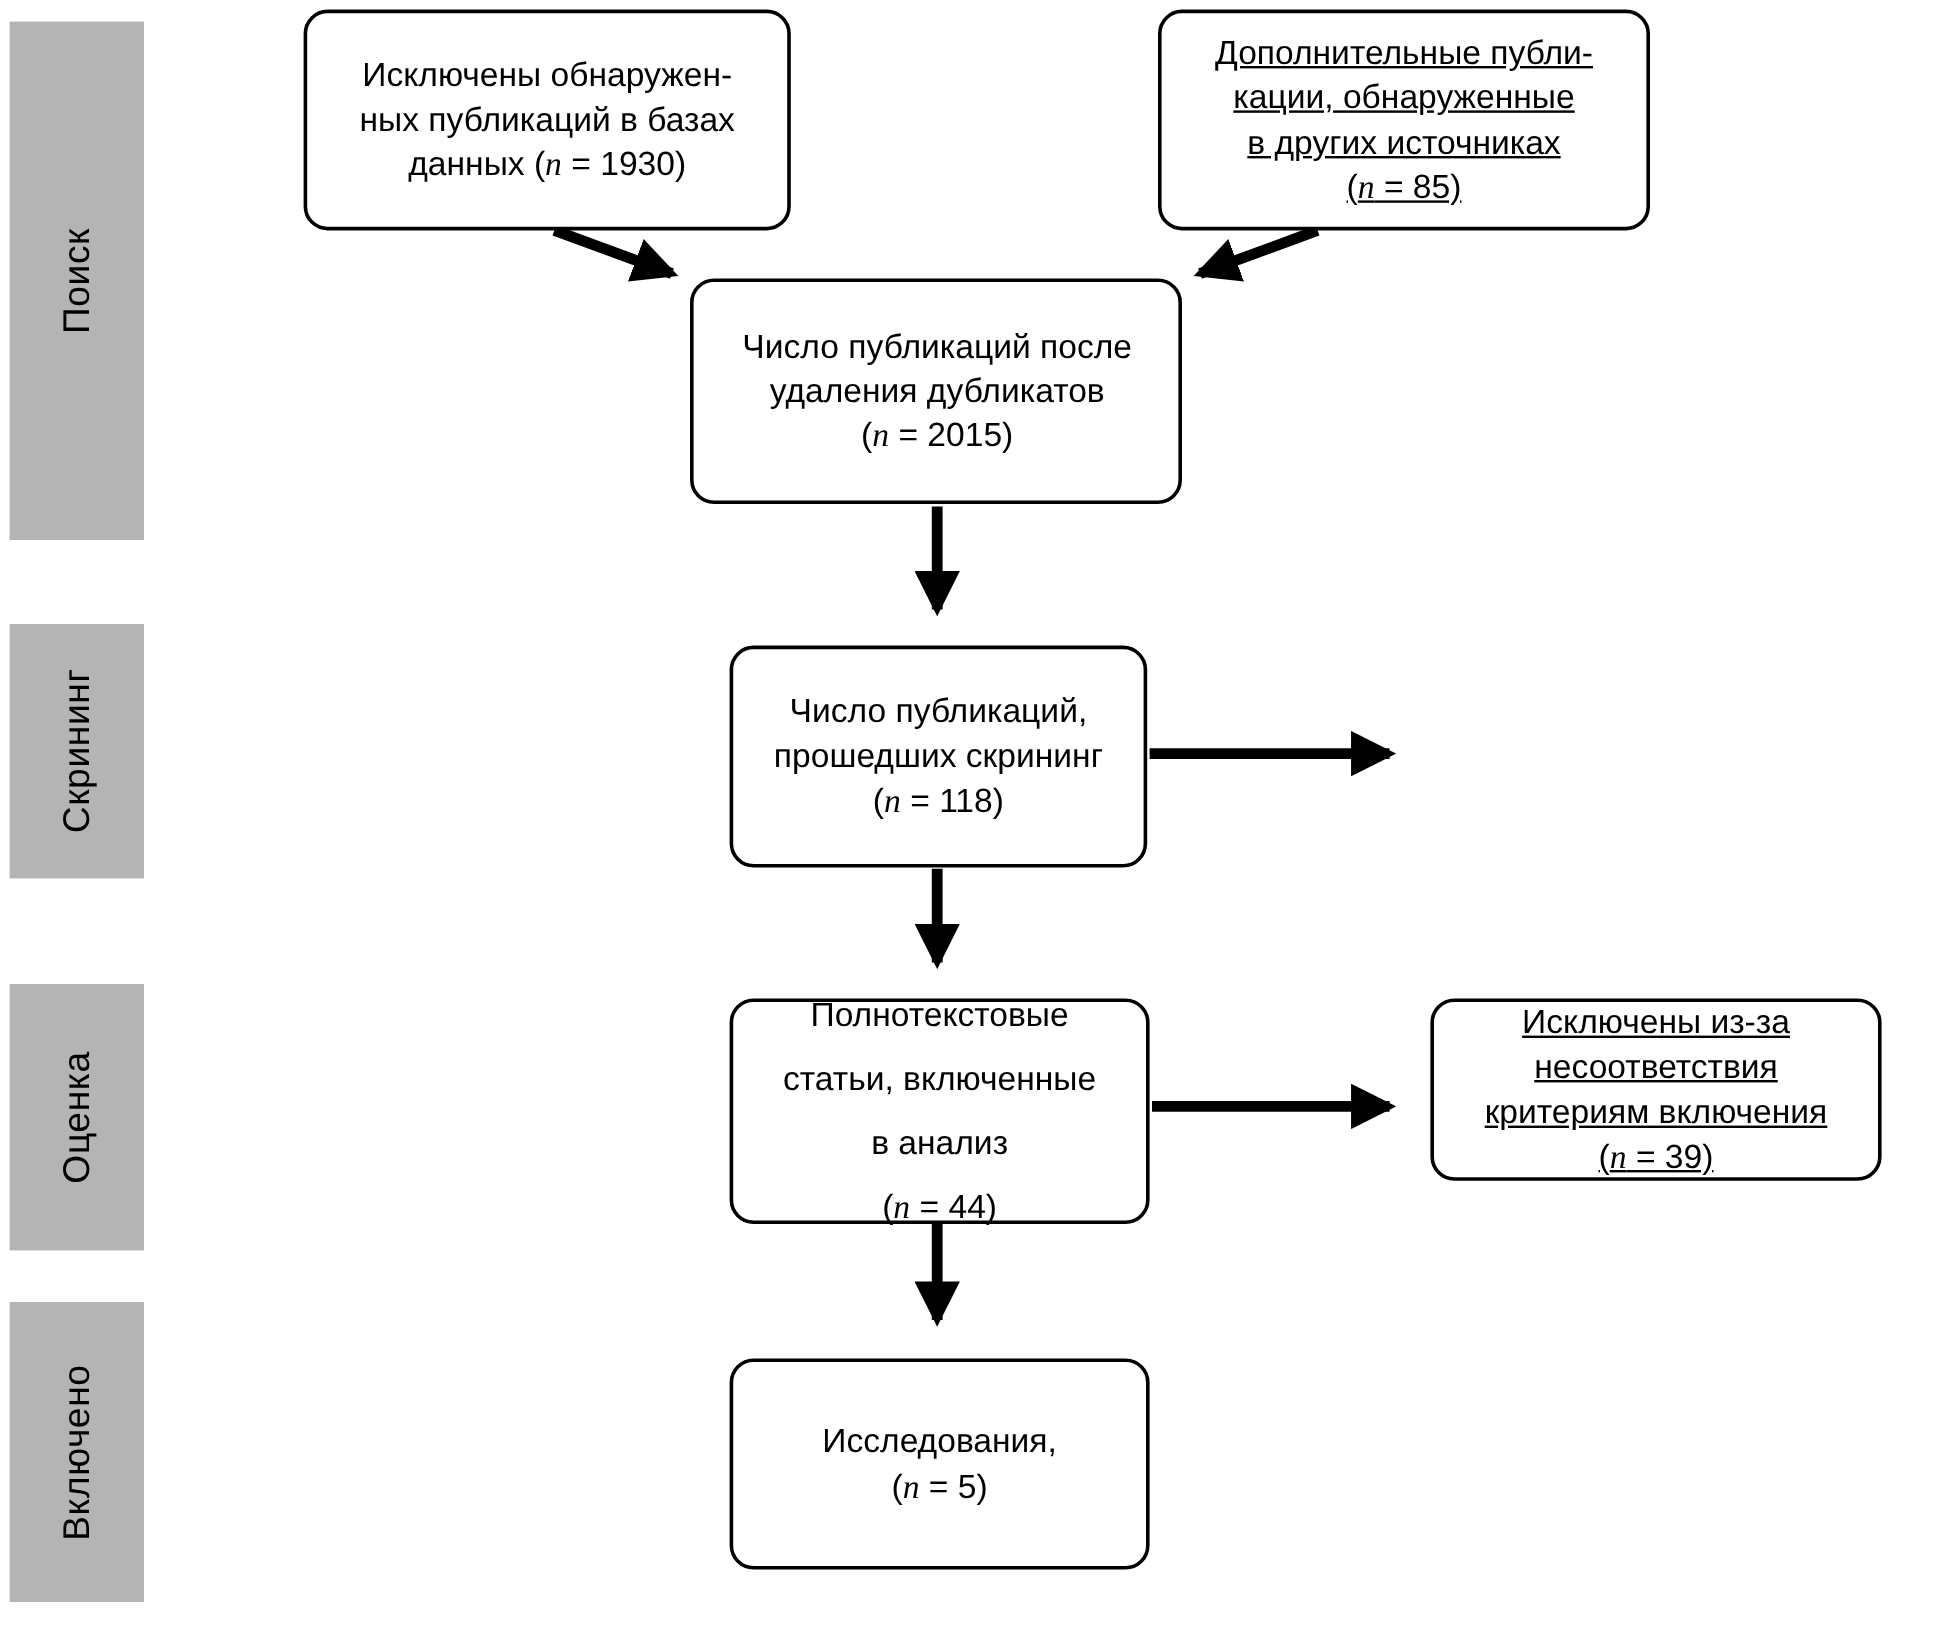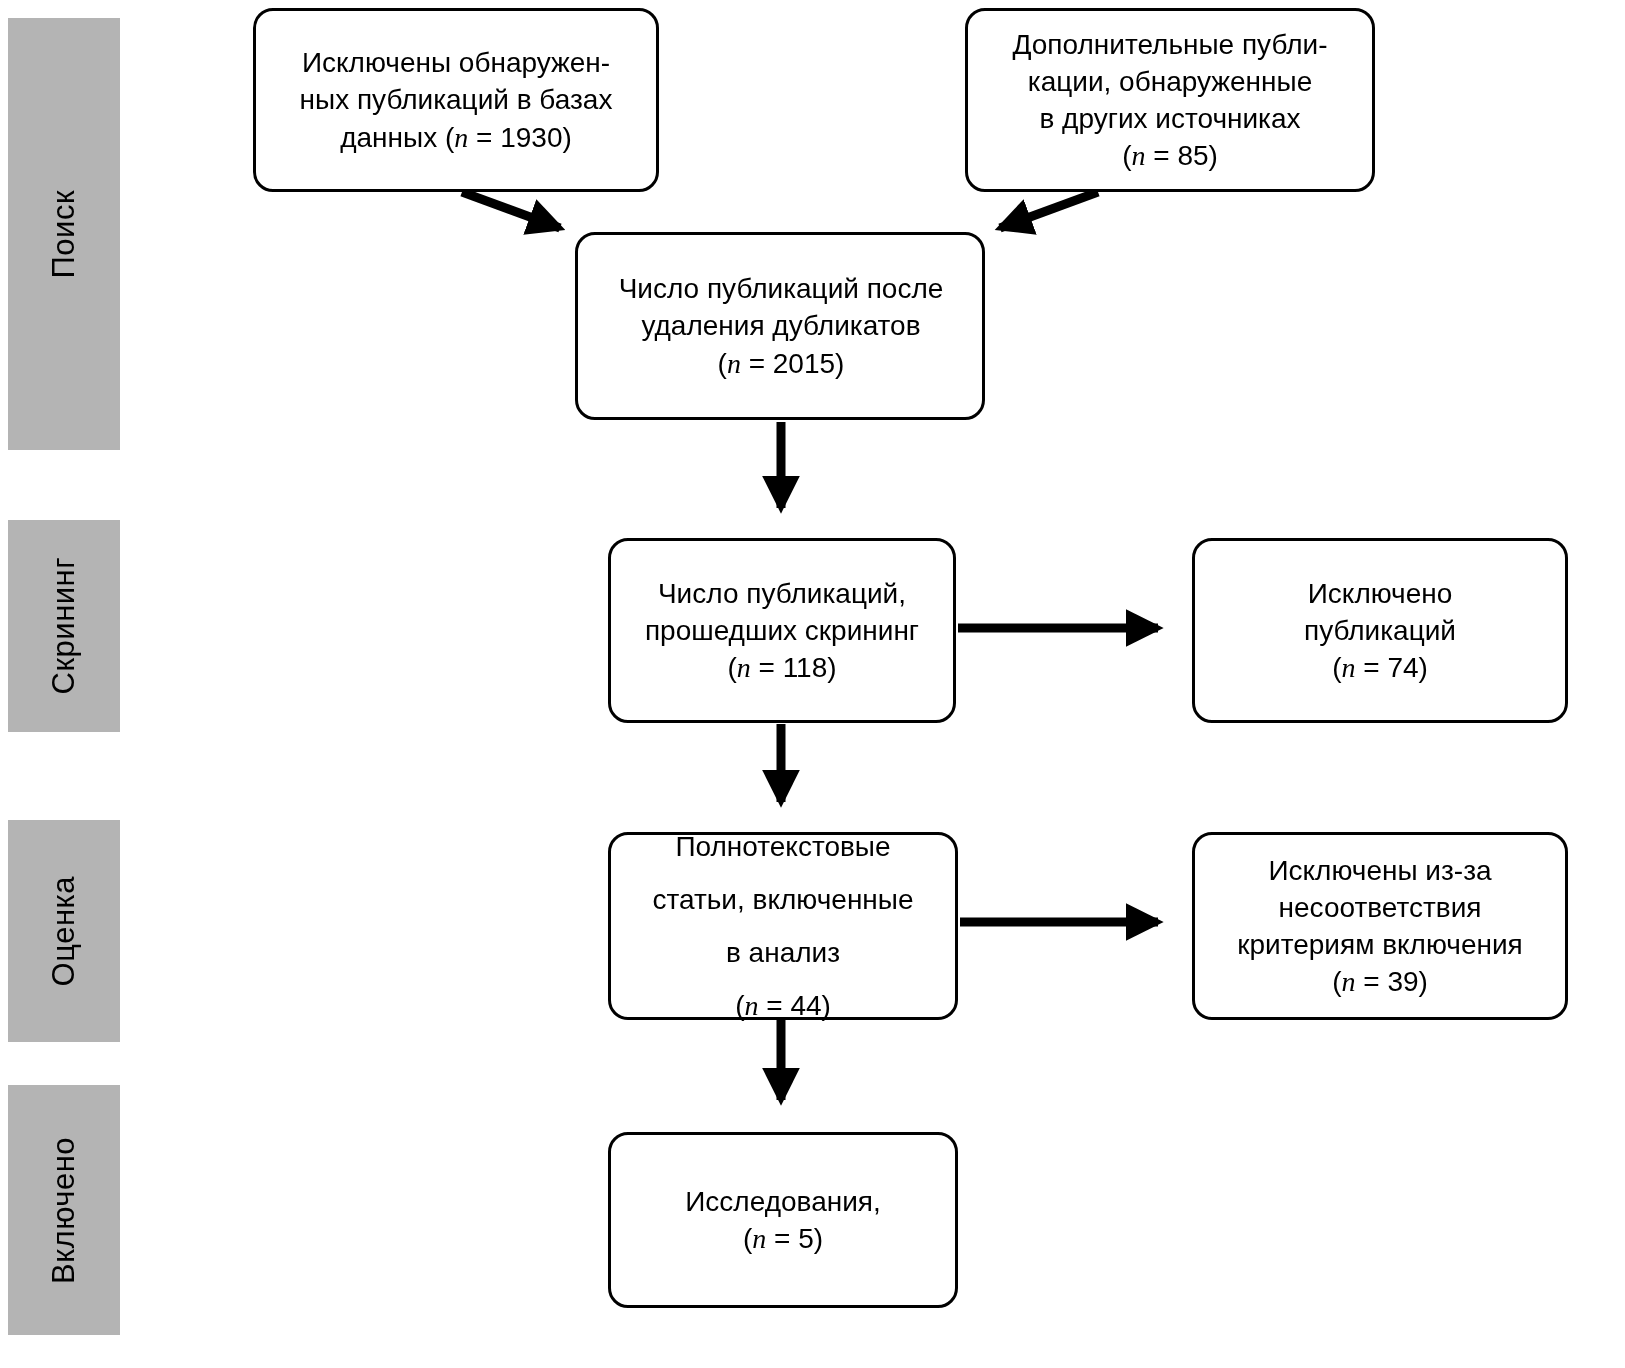--- a/index.html
+++ b/index.html
@@ -51,26 +51,26 @@
   .box-line { white-space: nowrap; }
   .box-line i { font-style: italic; font-family: "Liberation Serif", serif; }
   #arrow-layer {
     position: absolute;
     left: 0;
     top: 0;
     pointer-events: none;
   }
   
   #box-found-db            { left: 253px;  top: 8px;    width: 406px; height: 184px; }
-  #box-additional          { left: 965px;  top: 8px;    width: 410px; height: 184px; }
+  #box-additional          { left: 965px;  top: 8px;    width: 410px; height: 184px; text-decoration: underline; }
   #box-after-duplicates    { left: 575px;  top: 232px;  width: 410px; height: 188px; padding-left: 12px; }
   #box-screened            { left: 608px;  top: 538px;  width: 348px; height: 185px; }
   #box-excluded-screening  { left: 1192px; top: 538px;  width: 376px; height: 185px; }
   #box-fulltext            { left: 608px;  top: 832px;  width: 350px; height: 188px; gap: 16px; }
-  #box-excluded-criteria   { left: 1192px; top: 832px;  width: 376px; height: 188px; }
+  #box-excluded-criteria   { left: 1192px; top: 832px;  width: 376px; height: 152px; text-decoration: underline; }
   #box-included            { left: 608px;  top: 1132px; width: 350px; height: 176px; text-align: right; }
   
   #stage-search    { top: 18px;   height: 432px; }
   #stage-screening { top: 520px;  height: 212px; }
   #stage-eligibility { top: 820px; height: 222px; }
   #stage-included  { top: 1085px; height: 250px; }
 </style>
 </head>
 <body>
 
@@ -124,25 +124,20 @@
       <div class="box-line">удаления дубликатов</div>
       <div class="box-line">(<i>n</i> = 2015)</div>
     </div>
 
   <div class="flow-box" id="box-screened">
       <div class="box-line">Число публикаций,</div>
       <div class="box-line">прошедших скрининг</div>
       <div class="box-line">(<i>n</i> = 118)</div>
     </div>
 
-  <div class="flow-box" id="box-excluded-screening">
-      <div class="box-line">Исключено</div>
-      <div class="box-line">публикаций</div>
-      <div class="box-line">(<i>n</i> = 74)</div>
-    </div>
 
   <div class="flow-box" id="box-fulltext">
       <div class="box-line">Полнотекстовые</div>
       <div class="box-line">статьи, включенные</div>
       <div class="box-line">в анализ</div>
       <div class="box-line">(<i>n</i> = 44)</div>
     </div>
 
   <div class="flow-box" id="box-excluded-criteria">
       <div class="box-line">Исключены из-за</div>

